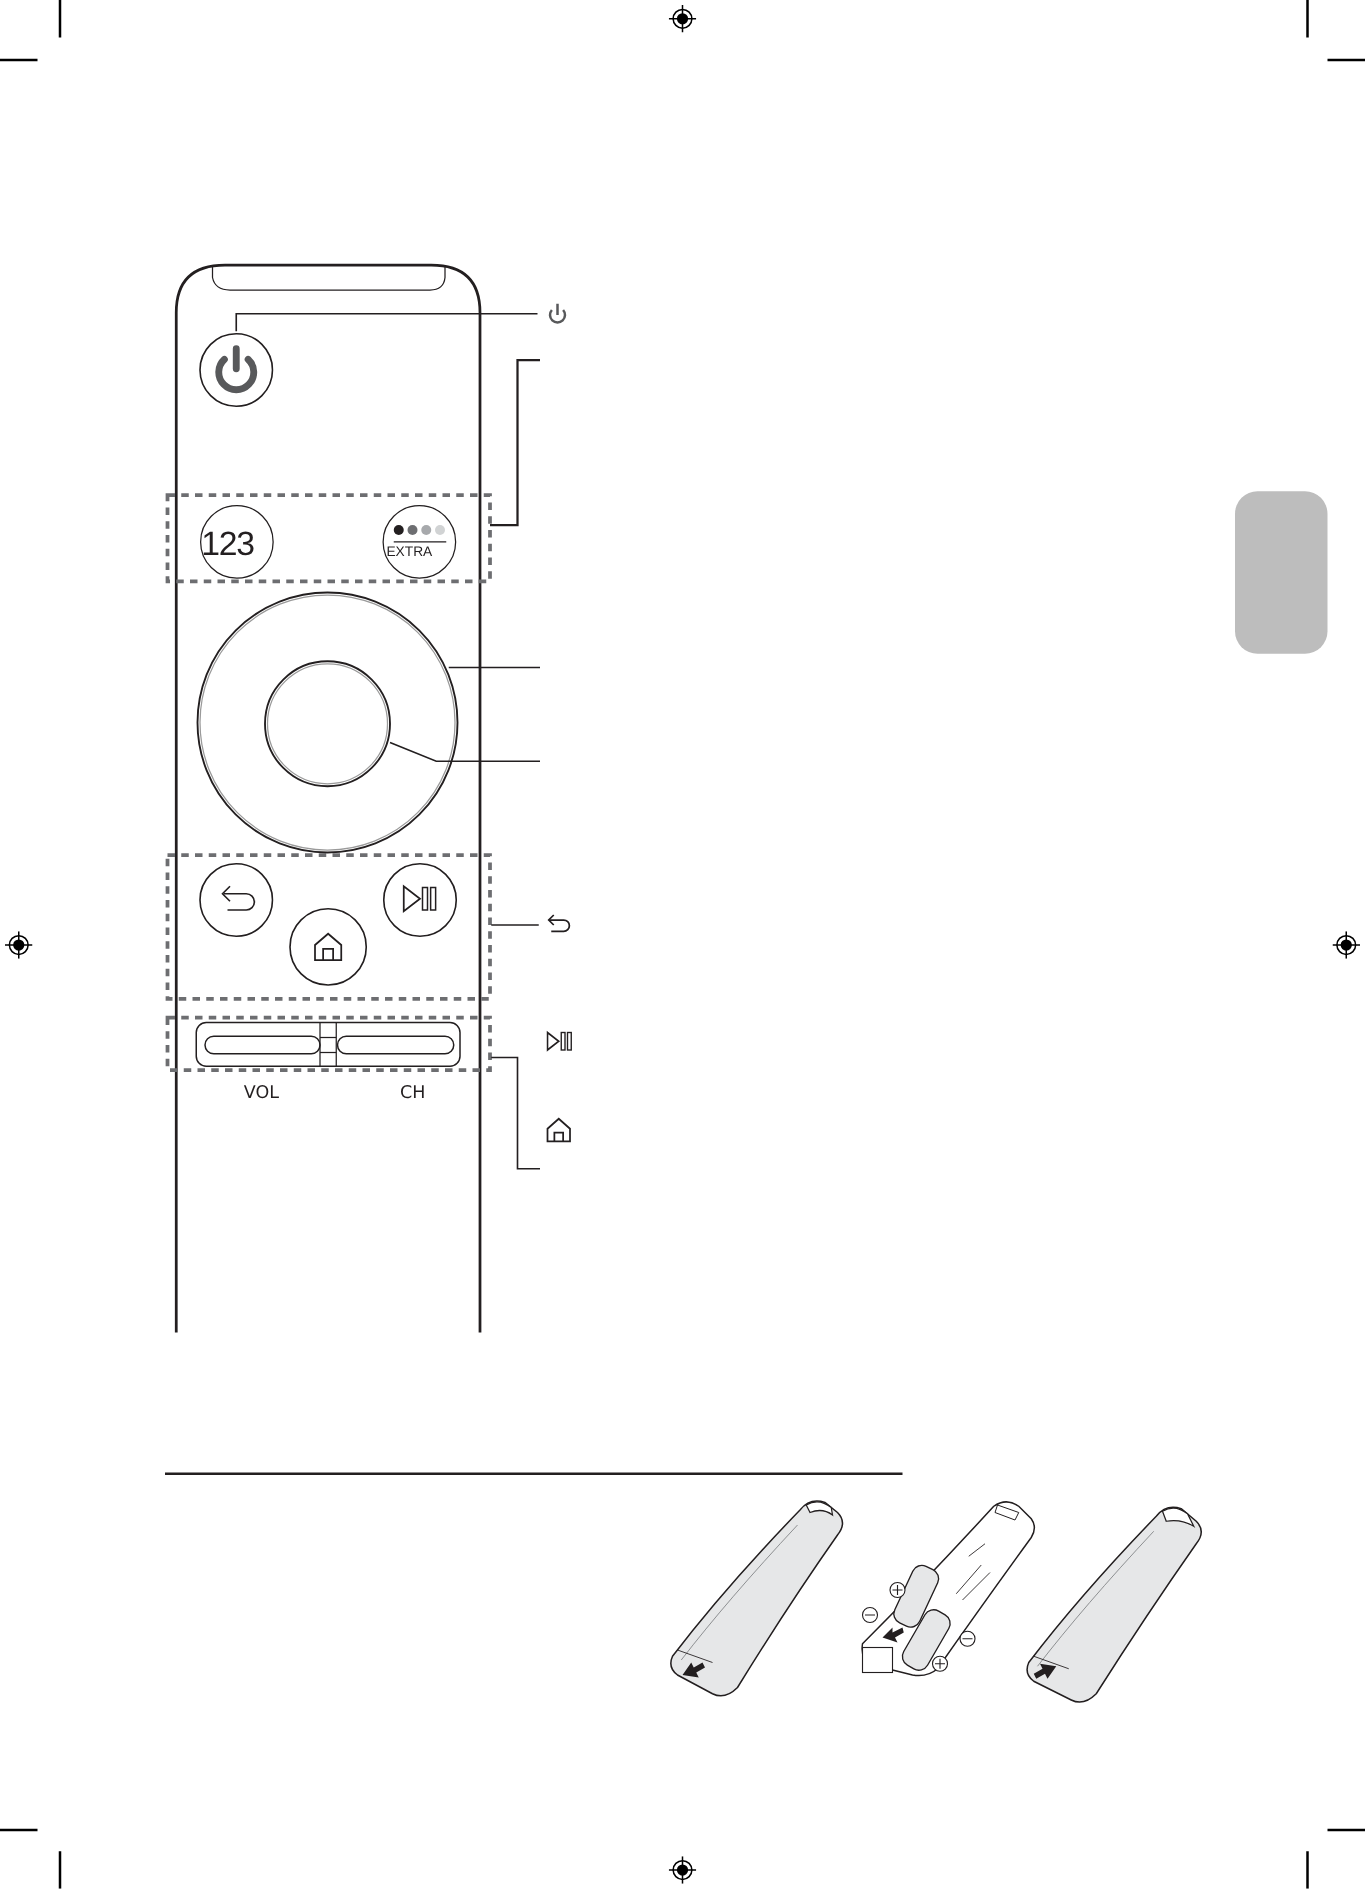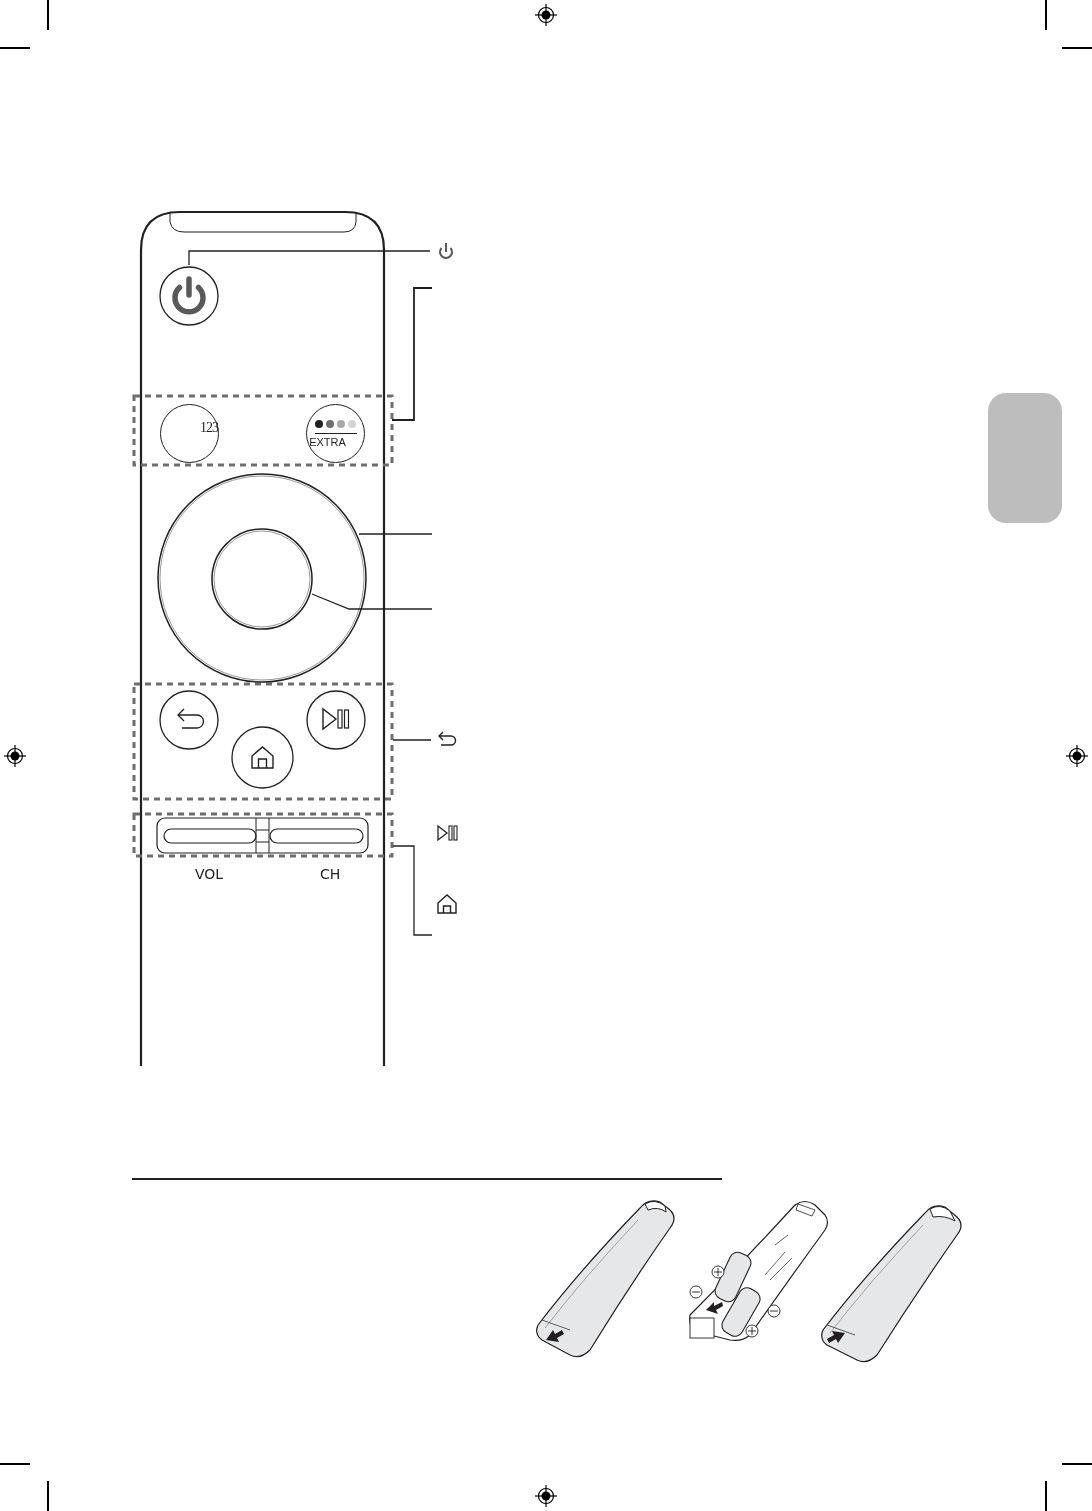--- a/index.html
+++ b/index.html
@@ -88,21 +88,21 @@
 
 <div class="hit" style="left:159px;top:266px;width:60px;height:60px;">
   <svg width="60" height="60" viewBox="0 0 60 60">
     <circle cx="30" cy="30" r="29" fill="#fff" stroke="#231f20" stroke-width="1.3"></circle>
     <path d="M20.5 21.5 A14 14 0 1 0 39.5 21.5" fill="none" stroke="#58595b" stroke-width="5.5" stroke-linecap="round"></path>
     <line x1="30" y1="13" x2="30" y2="29" stroke="#58595b" stroke-width="5.5" stroke-linecap="round"></line>
   </svg>
 </div>
 
 <div class="hit" style="left:160px;top:404px;width:59px;height:59px;border:1.3px solid #231f20;box-sizing:border-box;background:#fff;">
-  <span class="btn-label" style="left:0;right:0;top:15px;text-align:right;font-size:14px;letter-spacing:-1px;font-family:Liberation Serif, serif;">123</span>
+  <span class="btn-label" style="left:0;right:0;top:15px;text-align:left;font-size:27px;letter-spacing:-1px;">123</span>
 </div>
 
 <div class="hit" style="left:306px;top:404px;width:59px;height:59px;border:1.3px solid #231f20;box-sizing:border-box;background:#fff;">
   <span class="abs" style="left:8px;top:15px;width:8px;height:8px;border-radius:50%;background:#231f20;"></span>
   <span class="abs" style="left:19px;top:15px;width:8px;height:8px;border-radius:50%;background:#6d6e71;"></span>
   <span class="abs" style="left:30px;top:15px;width:8px;height:8px;border-radius:50%;background:#a7a9ac;"></span>
   <span class="abs" style="left:41px;top:15px;width:8px;height:8px;border-radius:50%;background:#d1d3d4;"></span>
   <span class="abs" style="left:8px;top:28px;width:42px;height:1px;background:#231f20;"></span>
   <span class="btn-label" style="left:0;right:16px;top:31px;text-align:center;font-size:11px;">EXTRA</span>
 </div>

